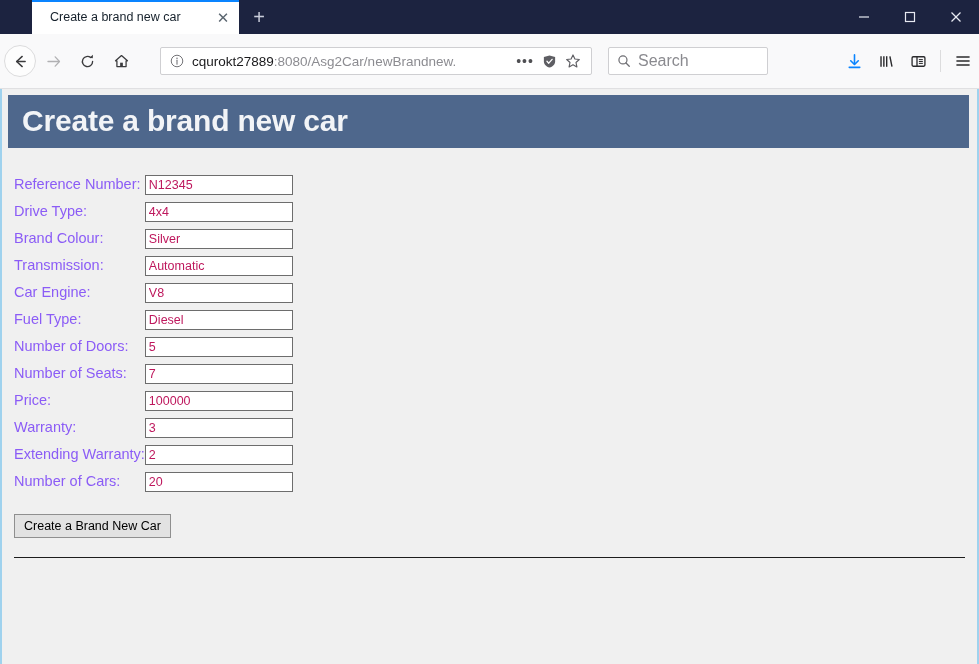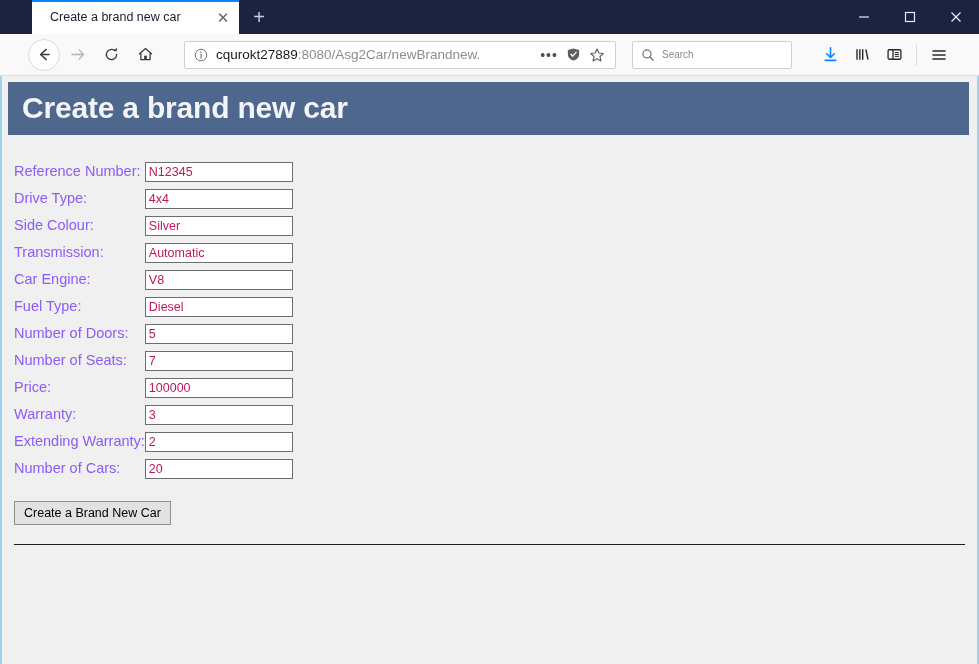--- a/index.html
+++ b/index.html
@@ -90,25 +90,25 @@
     width: 46px;
     display: flex;
     align-items: center;
     justify-content: center;
     color: #e7e9f2;
   }
   .wbtn svg { display: block; }
 
   
   .navbar {
-    height: 42px;
+    height: 55px;
     background: #f9f9fa;
     display: flex;
     align-items: center;
-    padding: 0 24px;
+    padding: 0 0;
     box-sizing: border-box;
     flex: 0 0 auto;
     border-bottom: 1px solid #e0e0e2;
   }
   .navbtn {
     width: 34px;
     height: 34px;
     display: flex;
     align-items: center;
     justify-content: center;
@@ -183,21 +183,21 @@
     background: #ffffff;
     border: 1px solid #cfcfd2;
     border-radius: 2px;
     display: flex;
     align-items: center;
     padding: 0 8px;
     box-sizing: border-box;
     flex: 0 0 auto;
   }
   .searchbar .si { color: #6e6e73; margin-right: 7px; display: flex; }
-  .searchbar .stext { font-size: 10px; color: #8a8a8f; }
+  .searchbar .stext { font-size: 16px; color: #8a8a8f; }
 
   .toolbar-right {
     margin-left: auto;
     display: flex;
     align-items: center;
     height: 34px;
   }
   .tbtn {
     width: 32px; height: 32px;
     display: flex; align-items: center; justify-content: center;
@@ -446,21 +446,21 @@
                 <input class="txt" type="text" value="N12345" style="">
               </td>
             </tr>
             <tr>
               <td class="lbl">Drive Type:</td>
               <td class="fld">
                 <input class="txt" type="text" value="4x4" style="">
               </td>
             </tr>
             <tr>
-              <td class="lbl">Side Colour:</td>
+              <td class="lbl">Brand Colour:</td>
               <td class="fld">
                 <input class="txt" type="text" value="Silver" style="">
               </td>
             </tr>
             <tr>
               <td class="lbl">Transmission:</td>
               <td class="fld">
                 <input class="txt" type="text" value="Automatic" style="">
               </td>
             </tr>

